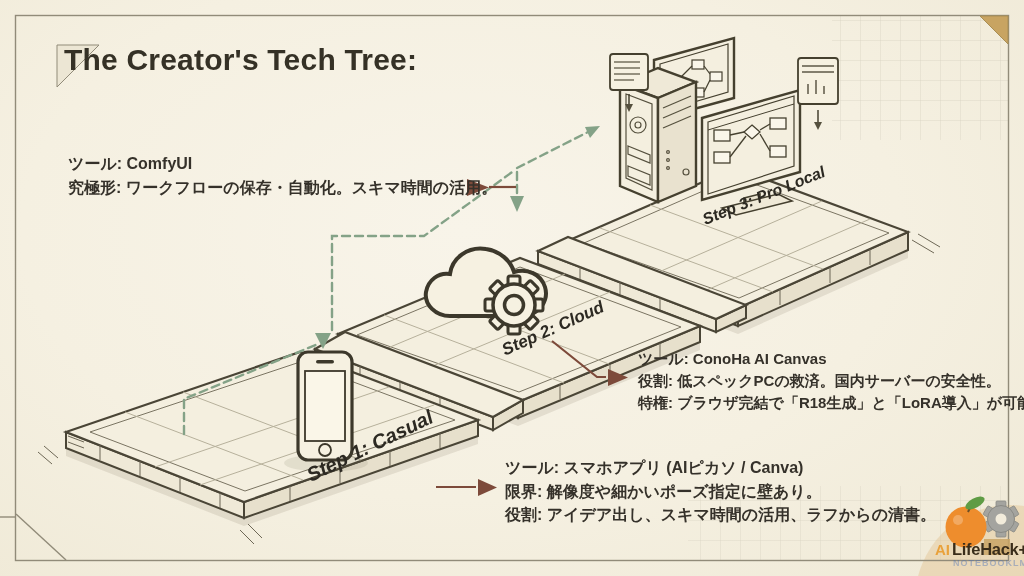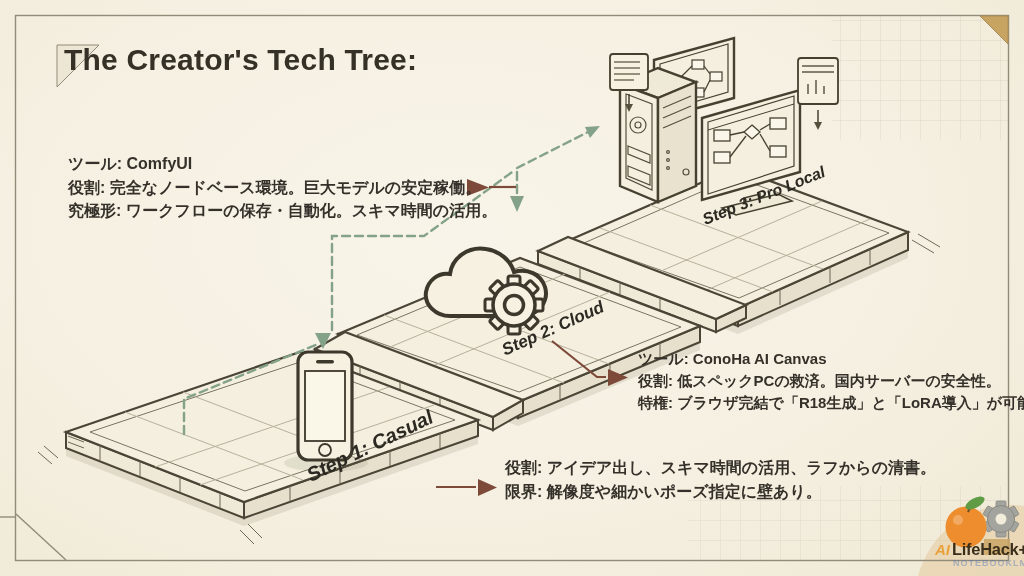--- a/index.html
+++ b/index.html
@@ -4,21 +4,21 @@
 <style>
   html,body{margin:0;padding:0;background:#e9e4d4;font-family:"Liberation Sans","DejaVu Sans",sans-serif;}
   #stage{position:relative;width:1024px;height:576px;overflow:hidden;
          background:radial-gradient(ellipse at 45% 40%, #f8f4e9 0%, #f5f0e1 55%, #efe9d6 100%);}
   #stage svg{position:absolute;left:0;top:0;}
   .abs{position:absolute;}
   .title{color:#353126;font-weight:800;font-size:30px;line-height:1.32;letter-spacing:.2px;text-align:right;}
   .note{color:#35312a;font-weight:700;font-size:16px;line-height:1.47;white-space:nowrap;}
   .steplabel{color:#2c2922;font-weight:800;font-style:italic;white-space:nowrap;}
   .logo-line{white-space:nowrap;font-weight:800;}
-  .logo-ai{color:#e9a13b;font-style:italic;font-size:15px;margin-right:2px;}
+  .logo-ai{color:#e9a13b;font-size:15px;margin-right:2px;}
   .logo-name{color:#3a2d1a;font-size:16.5px;letter-spacing:-0.3px;}
   .watermark{color:rgba(70,110,185,0.40);font-size:9px;font-weight:800;letter-spacing:1px;white-space:nowrap;}
 </style>
 </head>
 <body>
 
 <div id="stage">
 
 <svg width="1024" height="576" viewBox="0 0 1024 576">
   <defs>
@@ -290,33 +290,33 @@
     </g>
   </g>
 </svg>
 
   <div class="abs title" style="left:64px;top:40px;">
     <div>The Creator's Tech Tree:</div>
   </div>
 
   <div class="abs note" style="left:68px;top:152px;">
     <div>ツール: ComfyUI</div>
-    <div>役割: 完全なノードベース環境。巨大モデルの安定稼働。</div>
     <div>究極形: ワークフローの保存・自動化。スキマ時間の活用。</div>
   </div>
 
   <div class="abs note" style="left:638px;top:348px;font-size:15px;">
     <div>ツール: ConoHa AI Canvas</div>
     <div>役割: 低スペックPCの救済。国内サーバーの安全性。</div>
     <div>特権: ブラウザ完結で「R18生成」と「LoRA導入」が可能。</div>
   </div>
 
   <div class="abs note" style="left:505px;top:456px;">
+    <div>ツール: スマホアプリ (AIピカソ / Canva)</div>
+    <div>限界: 解像度や細かいポーズ指定に壁あり。</div>
     <div>役割: アイデア出し、スキマ時間の活用、ラフからの清書。</div>
-    <div>限界: 解像度や細かいポーズ指定に壁あり。</div>
   </div>
 
   <div class="abs steplabel" style="left:303px;top:466px;font-size:20px;transform:rotate(-26deg);transform-origin:left top;">Step 1: Casual</div>
   <div class="abs steplabel" style="left:499px;top:342px;font-size:17px;transform:rotate(-24deg);transform-origin:left top;">Step 2: Cloud</div>
   <div class="abs steplabel" style="left:700px;top:212px;font-size:16px;transform:rotate(-22deg);transform-origin:left top;">Step 3: Pro Local</div>
 
   <div class="abs logo-line" style="left:935px;top:540px;">
     <span class="logo-ai">AI</span><span class="logo-name">LifeHack+</span>
   </div>
   <div class="abs watermark" style="left:953px;top:558px;">NOTEBOOKLM</div>

